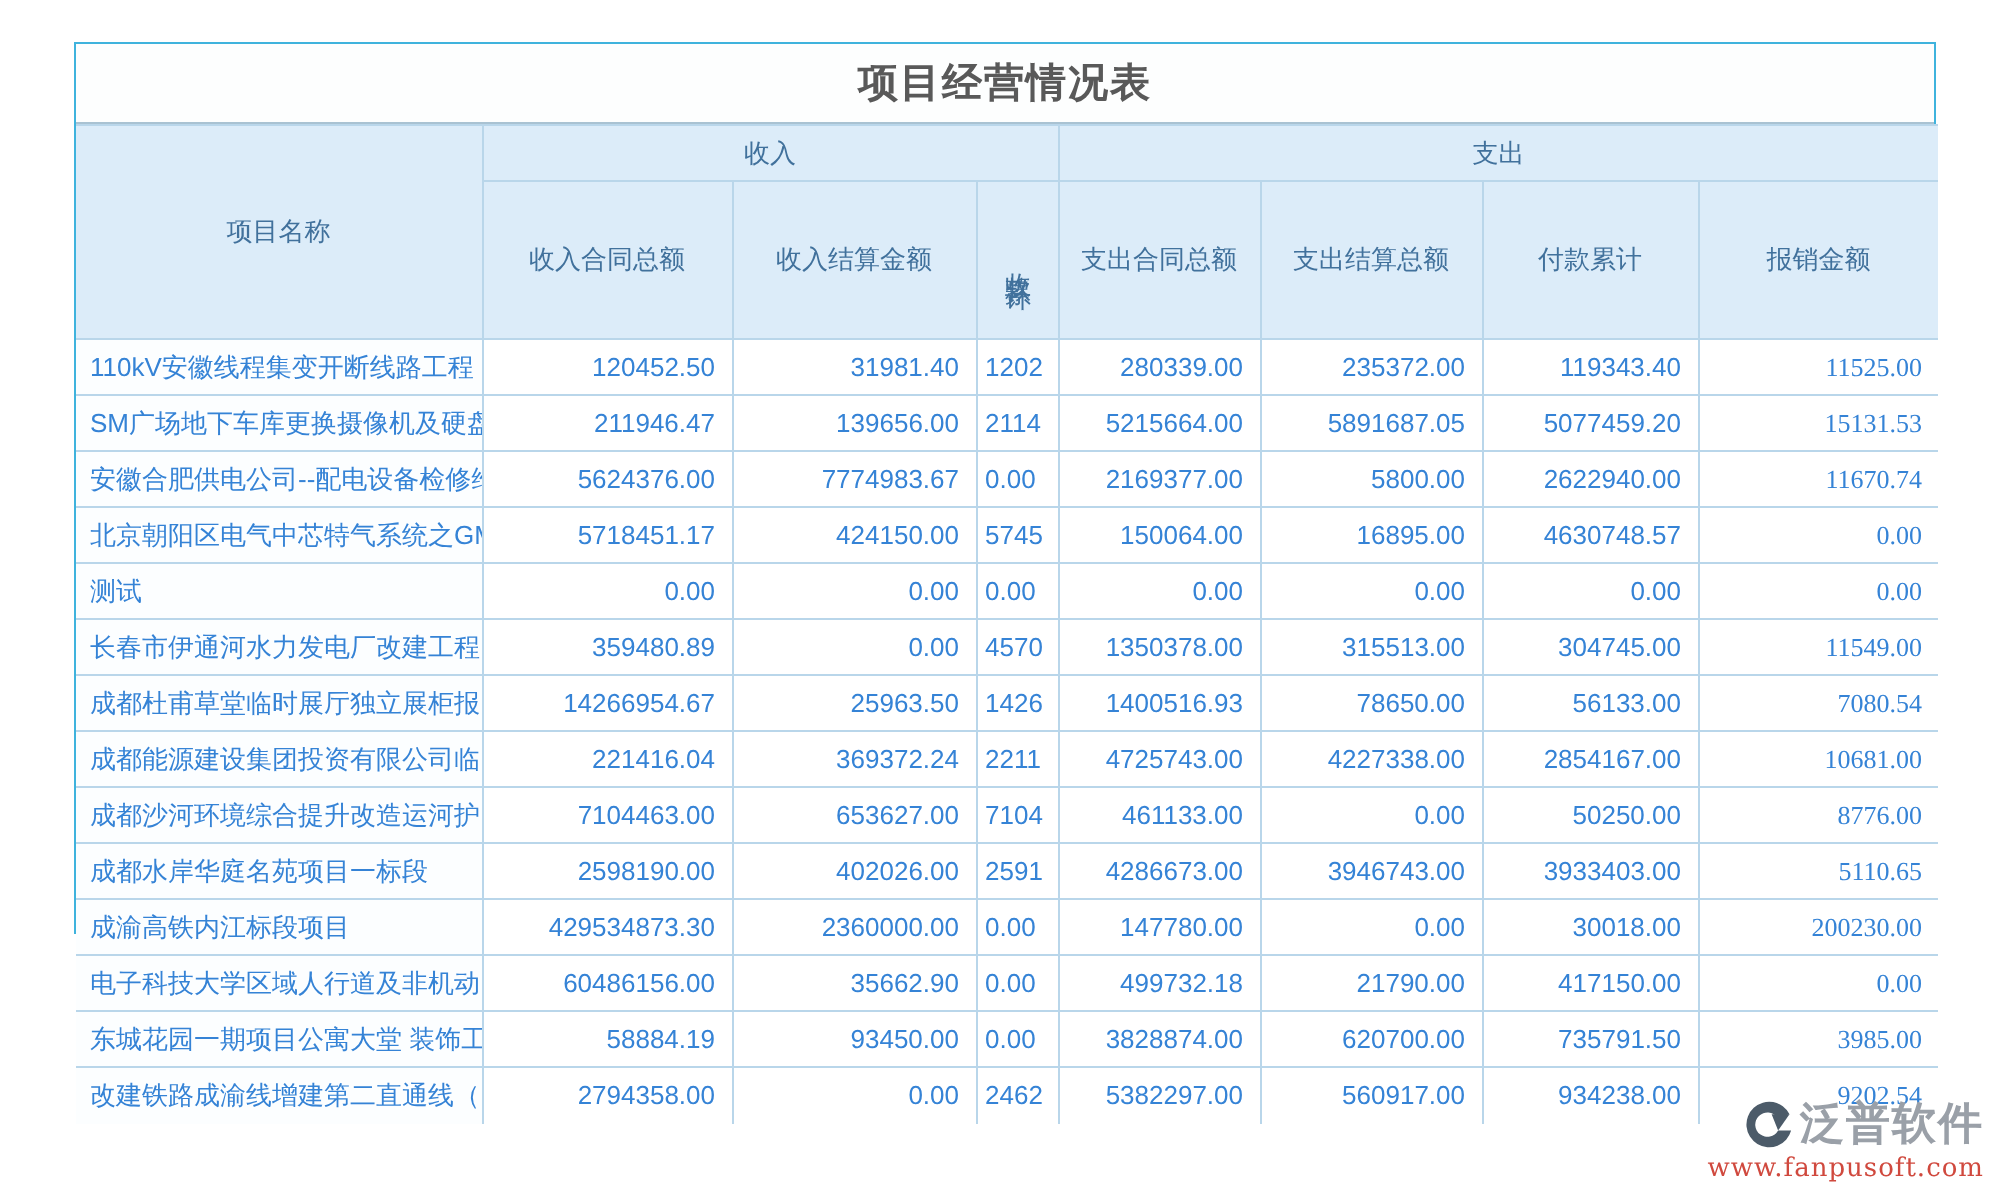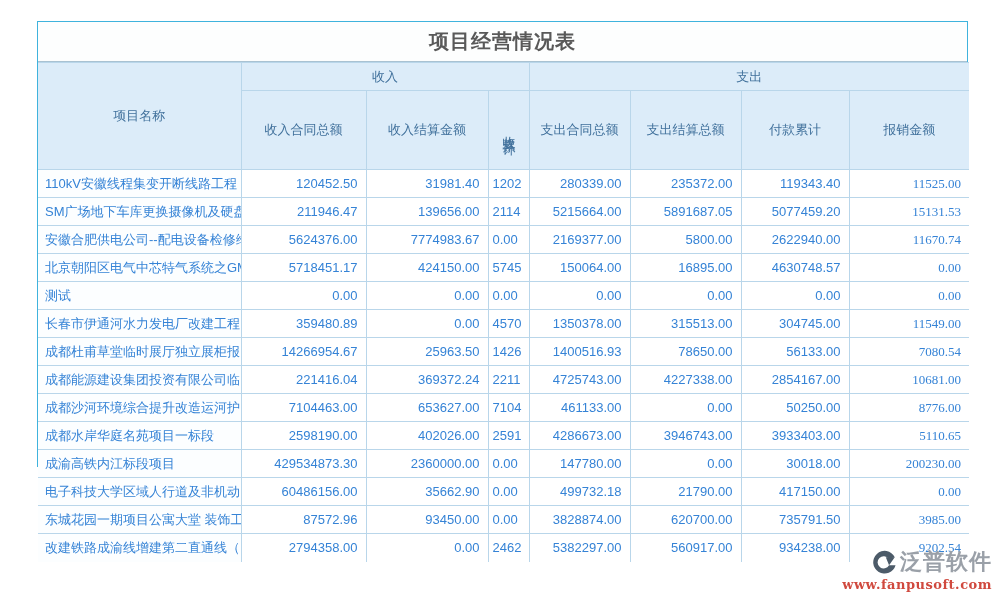--- a/index.html
+++ b/index.html
@@ -41,21 +41,21 @@
   td.num  { text-align: right; padding-right: 8px; }
   td.numclip { text-align: left; padding-left: 4px; }
 
   .watermark {
     position: absolute; right: 8px; bottom: 8px; width: 150px; text-align: right;
     z-index: 5; pointer-events: auto; margin-left: 28px;
   }
   .wm-top { display: flex; align-items: center; justify-content: flex-end; gap: 2px; }
   .wm-brand { font-size: 22px; font-weight: bold; color: #9aa0a8; letter-spacing: 1px;
     font-family: "Liberation Sans", sans-serif; }
-  .wm-url { font-size: 13px; font-weight: bold; color: #d0493e; letter-spacing: 0.5px;
+  .wm-url { font-size: 13px; font-weight: normal; color: #d0493e; letter-spacing: 0.5px;
     font-family: "DejaVu Serif", serif; }
   .wm-logo { width: 26px; height: 26px; flex: 0 0 auto; }
 </style>
 </head>
 <body>
 
 <div class="sheet">
   <div class="title-bar">
     <h1>项目经营情况表</h1>
   </div>
@@ -203,21 +203,21 @@
           <td class="num">60486156.00</td>
           <td class="num">35662.90</td>
           <td class="num numclip">0.00</td>
           <td class="num">499732.18</td>
           <td class="num">21790.00</td>
           <td class="num">417150.00</td>
           <td class="num">0.00</td>
         </tr>
         <tr>
           <td class="name">东城花园一期项目公寓大堂 装饰工</td>
-          <td class="num">87572.96</td>
+          <td class="num">58884.19</td>
           <td class="num">93450.00</td>
           <td class="num numclip">0.00</td>
           <td class="num">3828874.00</td>
           <td class="num">620700.00</td>
           <td class="num">735791.50</td>
           <td class="num">3985.00</td>
         </tr>
         <tr>
           <td class="name">改建铁路成渝线增建第二直通线（</td>
           <td class="num">2794358.00</td>

